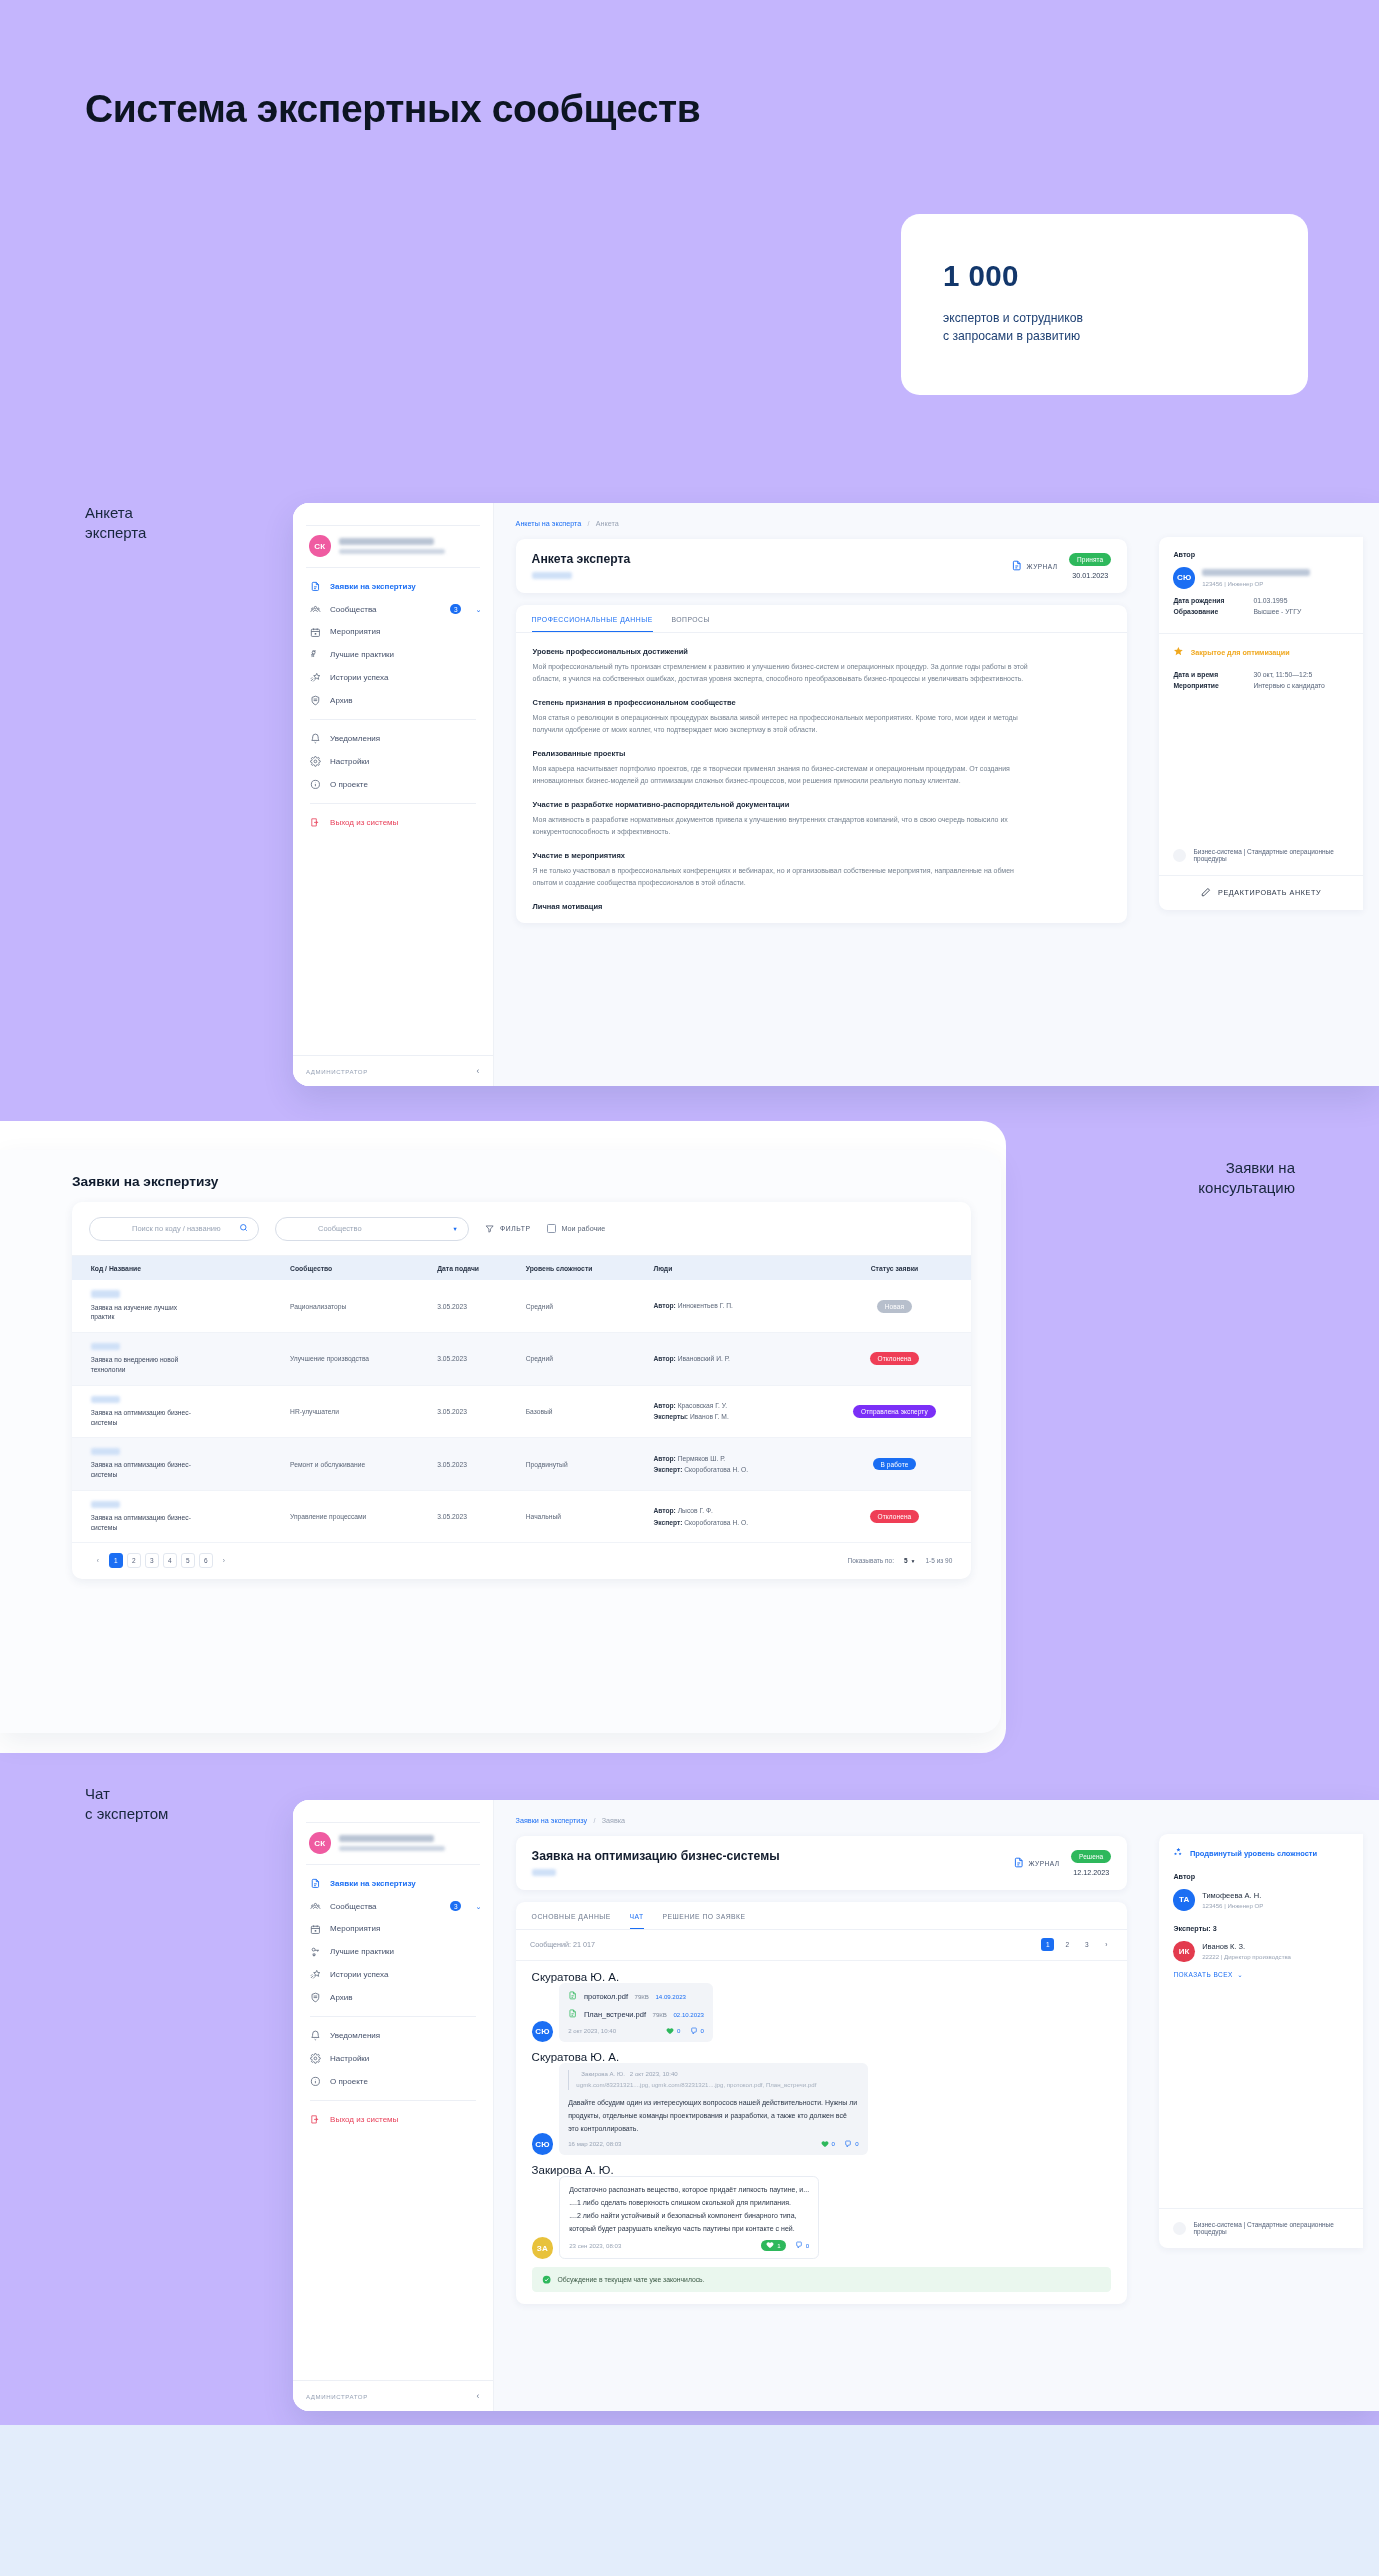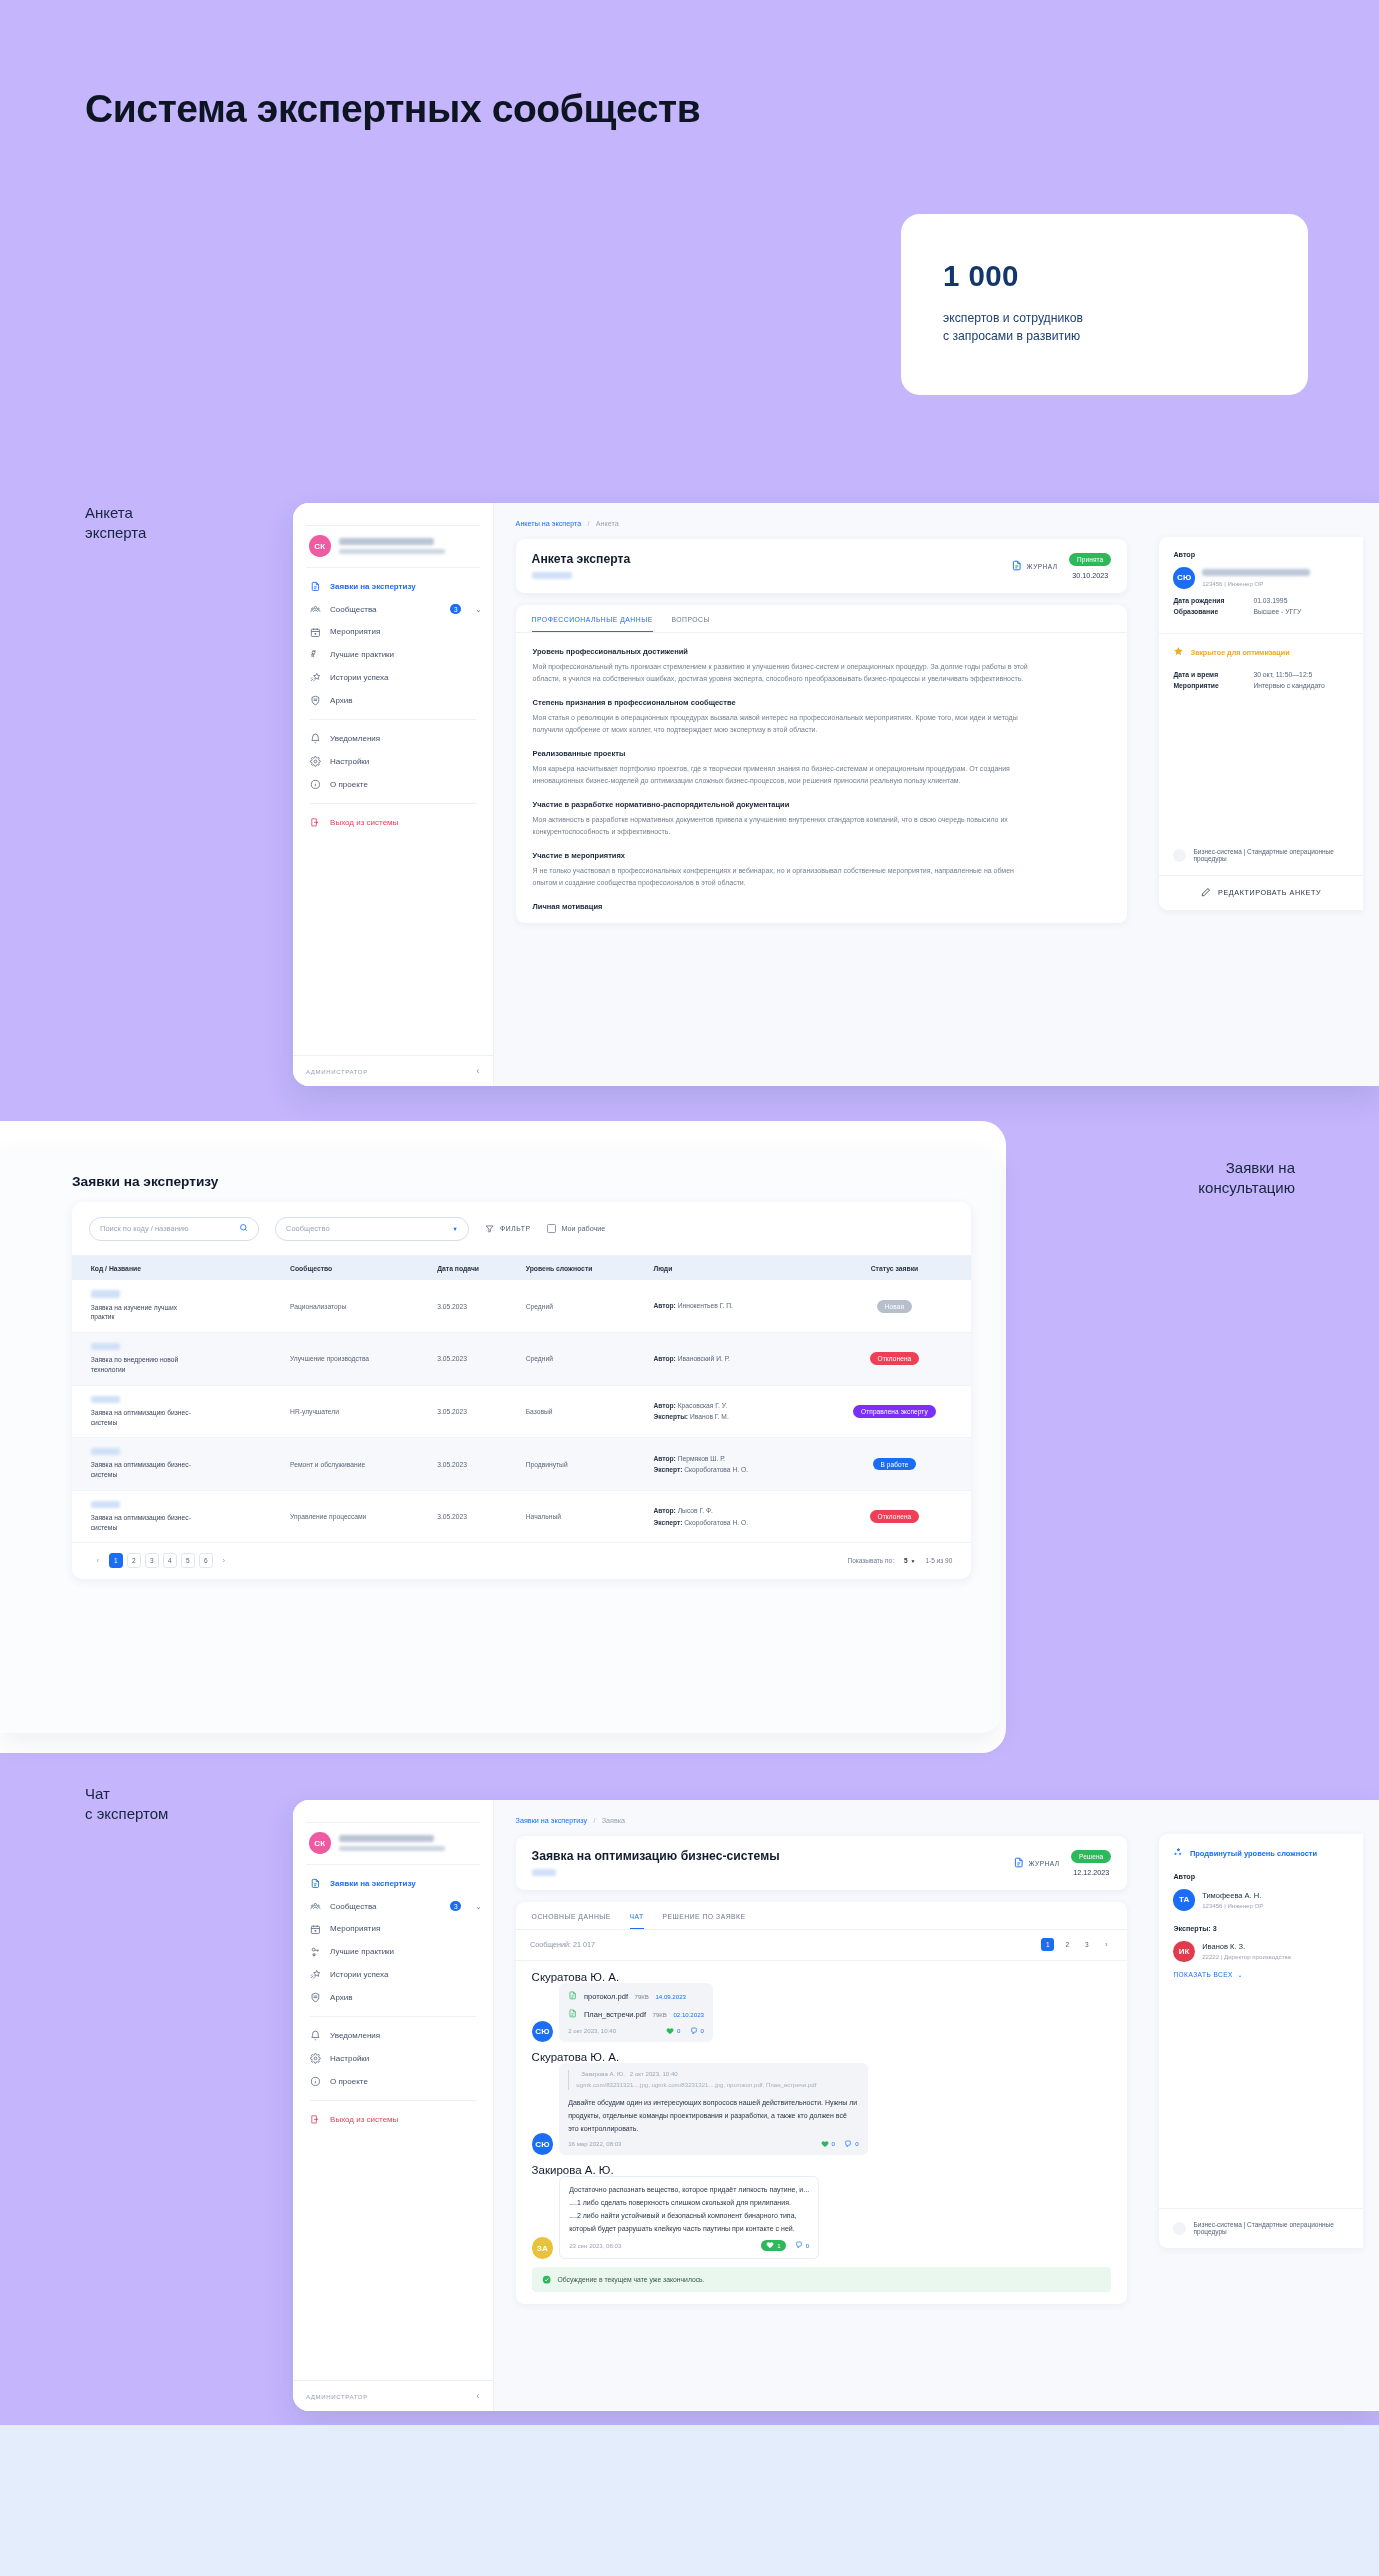--- a/index.html
+++ b/index.html
@@ -152,21 +152,21 @@
   .tbl-title { font-size: 13.7px; font-weight: 700; color: #0f1b2d; margin-bottom: 13px; }
   .tbl-card { background:#fff; border-radius: 10px; box-shadow: 0 2.2px 10px rgba(30,54,96,.07); padding: 0 0 8.6px 0; }
   .tbl-tools { display: flex; align-items: center; gap: 16px; padding: 14.4px 17px; }
   .inp {
     display: flex; align-items: center; gap: 5.7px;
     border: 0.7px solid #d7dde7; border-radius: 13px; height: 24px;
     padding: 0 10px; font-size: 7.5px; color: #9aa5b6; background: #fff;
   }
   .inp.search { width: 170px; }
   .inp.select { width: 194px; }
-  .inp .grow { flex: 1; }
+  .inp .grow { flex: 1; margin-left: 32px; }
   .inp svg { width: 9.3px; height: 9.3px; }
   .tool-btn { display: flex; align-items: center; gap: 5.7px; font-size: 6.8px; letter-spacing: 0.6px; color: #46526a; cursor: pointer; }
   .chk { width: 9.3px; height: 9.3px; border: 1px solid #8e99ad; border-radius: 1.4px; flex: 0 0 9.3px; }
   .tbl { width: 100%; border-collapse: collapse; border-top: 0.7px solid #eef1f6; }
   .tbl thead th {
     background: #e9f0fa; font-size: 6.8px; font-weight: 700; color: #2a3547;
     text-align: left; padding: 8.6px 7.2px;
   }
   .tbl thead th:first-child { padding-left: 18.7px; }
   .tbl tbody td { padding: 10px 7.2px; font-size: 6.7px; color: #5b6678; vertical-align: middle; border-bottom: 0.7px solid #f0f3f8; }
@@ -382,21 +382,21 @@
             <div class="journal">
               <span><svg viewBox="0 0 24 24" fill="none" stroke="#1b6ef3" stroke-width="2">
                     <path d="M14 3H7a2 2 0 0 0-2 2v14a2 2 0 0 0 2 2h10a2 2 0 0 0 2-2V8z"></path>
                     <path d="M14 3v5h5"></path>
                     <path d="M9 13h6M9 17h4"></path>
                   </svg></span>
               <span>ЖУРНАЛ</span>
             </div>
             <div class="status-col">
               <span class="pill pill-green">Принята</span>
-              <div class="pill-date">30.10.2023</div>
+              <div class="pill-date">30.01.2023</div>
             </div>
           </div>
         </div>
 
         <div class="card tabs-card">
           <div class="tabs">
             <div class="tab active">ПРОФЕССИОНАЛЬНЫЕ ДАННЫЕ</div>
             <div class="tab">ВОПРОСЫ</div>
           </div>
           <div class="tab-body">

